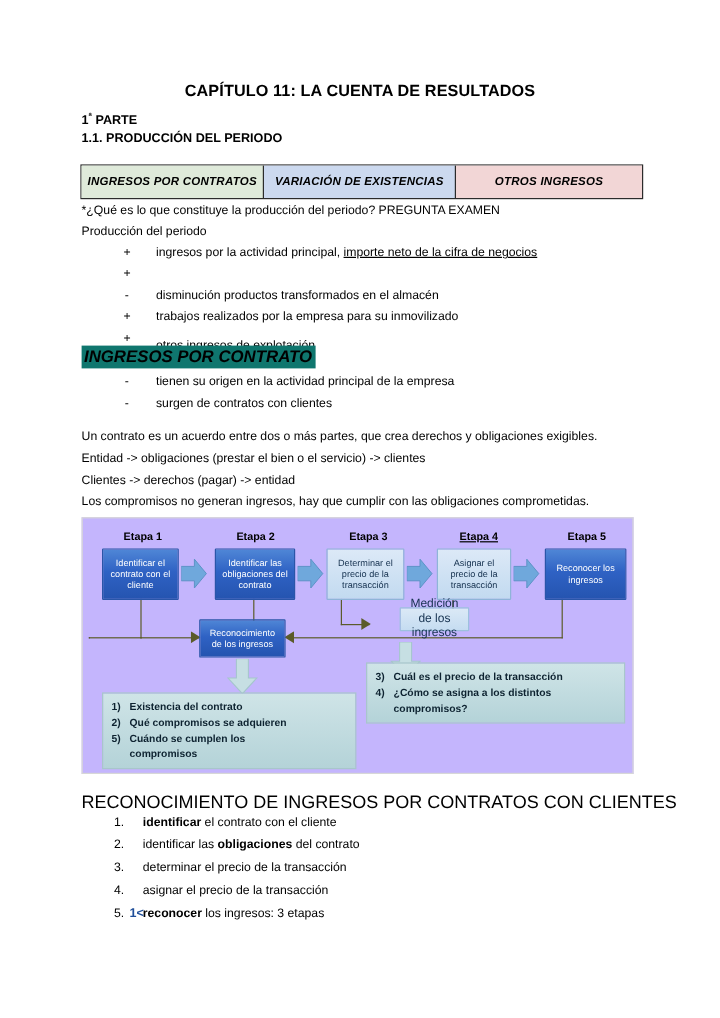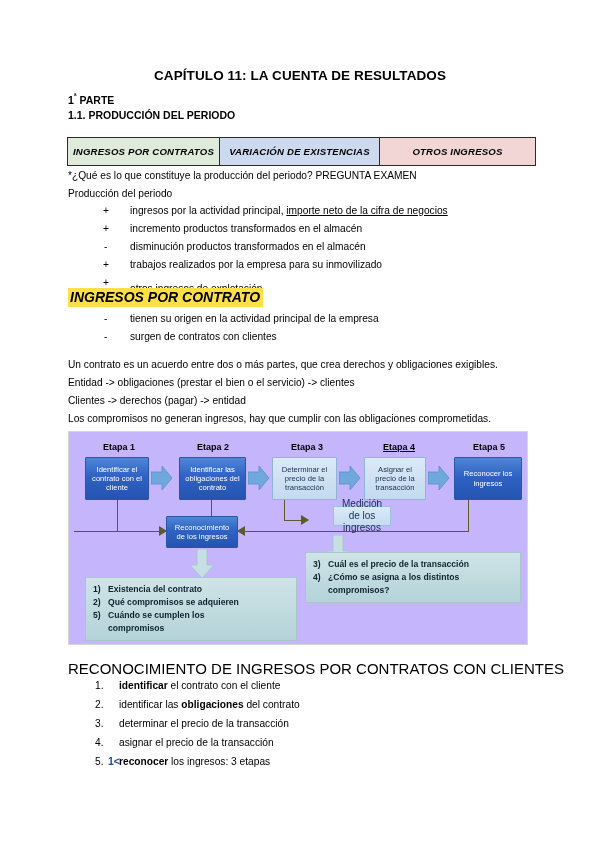--- a/index.html
+++ b/index.html
@@ -84,21 +84,21 @@
   }
   .plist-text { position: absolute; left: 130px; font-size: 10.2px; white-space: nowrap; }
 
   
   .hl-head {
     position: absolute;
     left: 68px; top: 288px;
     font-size: 14px;
     font-weight: bold;
     font-style: italic;
-    background: #fde047;
+    background: #0f766e;
     padding: 1px 3px 2px 2px;
   }
   .dash-item {
     position: absolute;
     font-size: 10.2px;
     white-space: nowrap;
   }
 
   
   .diagram {
@@ -212,21 +212,20 @@
     <div class="cat-cell c2">OTROS INGRESOS</div>
   </div>
 
   <div class="body-line" style="top:170px;">*¿Qué es lo que constituye la producción del periodo? PREGUNTA EXAMEN</div>
   <div class="body-line" style="top:188px;">Producción del periodo</div>
 
   <div class="plist-mark" style="left:103px; top:205px;">+</div>
   <div class="plist-text" style="top:205px;"><span>ingresos por la actividad principal, </span><span class="uline">importe neto de la cifra de negocios</span></div>
 
   <div class="plist-mark" style="left:103px; top:223px;">+</div>
-  <div class="plist-text" style="top:223px;">incremento productos transformados en el almacén</div>
 
   <div class="plist-mark" style="left:104px; top:241px;">-</div>
   <div class="plist-text" style="top:241px;">disminución productos transformados en el almacén</div>
 
   <div class="plist-mark" style="left:103px; top:259px;">+</div>
   <div class="plist-text" style="top:259px;">trabajos realizados por la empresa para su inmovilizado</div>
 
   <div class="plist-mark" style="left:103px; top:277px;">+</div>
   <div class="plist-text" style="top:283px;">otros ingresos de explotación</div>
 

